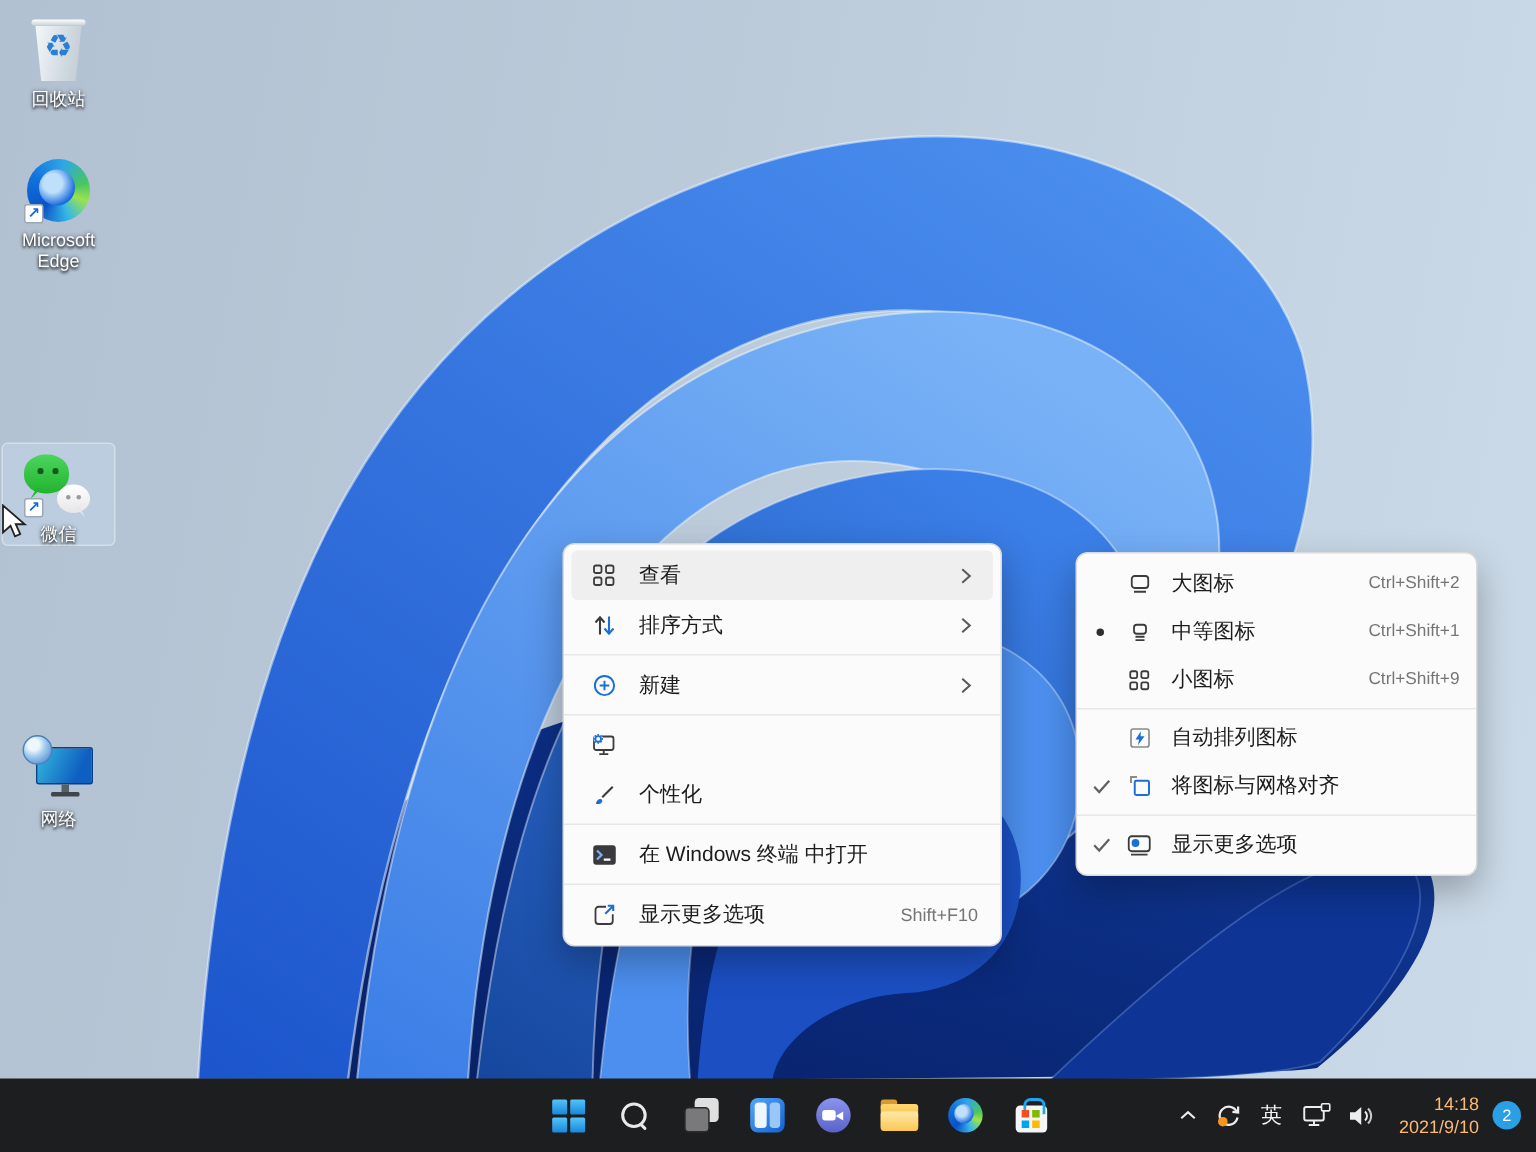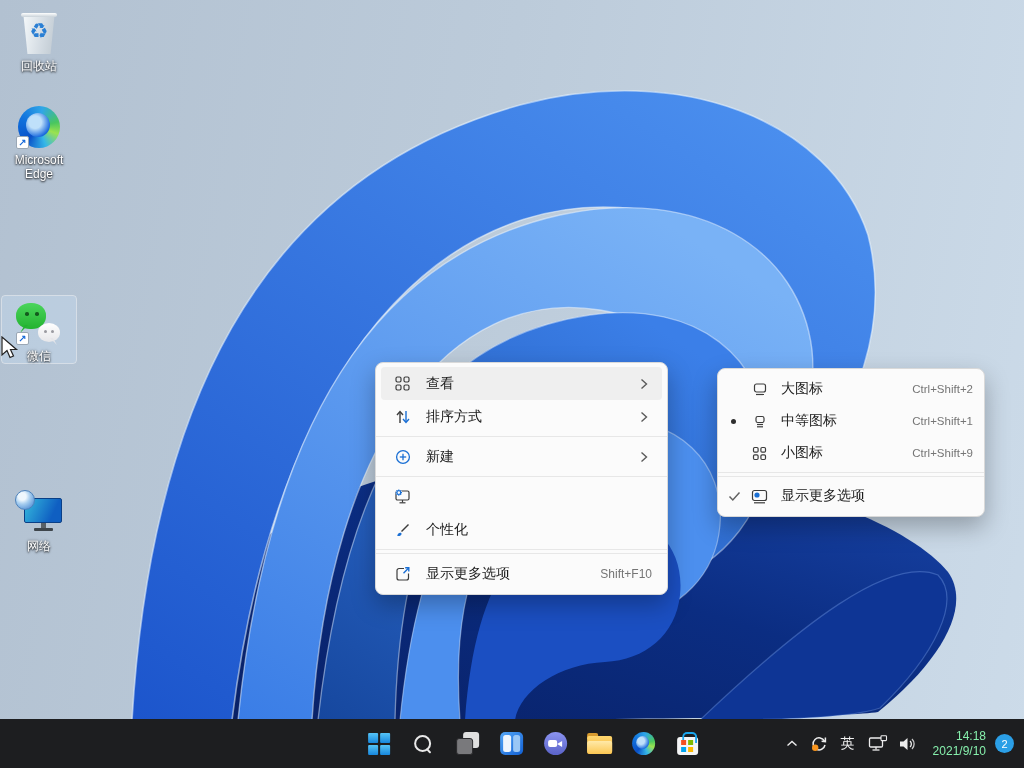--- a/index.html
+++ b/index.html
@@ -137,21 +137,21 @@
     border:2.2px solid #1aa7ef; border-bottom:none; border-radius:5px 5px 0 0; }
   .store .sq { position:absolute; width:5.5px; height:5.5px; }
   .store .q1 { left:4px; top:3px; background:#f25022; }
   .store .q2 { left:11px; top:3px; background:#7fba00; }
   .store .q3 { left:4px; top:10px; background:#00a4ef; }
   .store .q4 { left:11px; top:10px; background:#ffb900; }
 
   #tb-right { position:absolute; right:0; top:0; height:49px; display:flex; align-items:center; padding-right:10px; }
   .trayi { display:flex; align-items:center; justify-content:center; height:40px; }
   .ime { color:#f2f2f2; font-size:14px; padding:0 8px; }
-  .clock { text-align:right; color:#86efac; font-size:12px; line-height:15px; margin-left:10px; }
+  .clock { text-align:right; color:#fdba74; font-size:12px; line-height:15px; margin-left:10px; }
   .badge { width:19px; height:19px; border-radius:50%; background:#2b9fe6; color:#fff; font-size:11px;
     display:flex; align-items:center; justify-content:center; margin-left:9px; }
 </style>
 </head>
 <body>
 
 <div id="desktop">
 
   <svg id="wallpaper" viewBox="0 0 1024 720">
     <defs>
@@ -326,20 +326,31 @@
           <line x1="6.5" y1="9.5" x2="13.5" y2="2.5" stroke="#3c3c3c" stroke-width="1.4"></line>
           <path d="M 2.2,13.8 C 2.8,11.2 4.4,10.2 6,10.8 C 7,11.4 6.6,13.2 5.2,13.8 C 4.2,14.2 3,14 2.2,13.8 Z" fill="#1a6fd4"></path>
         </svg>
       </span>
       <span class="mlabel">个性化</span>
       <span class="mchev"></span>
     </div>
 
     <div class="msep"></div>
 
+    <div class="mrow">
+      <span class="mico">
+        <svg width="16" height="14" viewBox="0 0 16 14">
+          <rect x="0.5" y="0.5" width="15" height="13" rx="2" fill="#3a3a3e"></rect>
+          <polyline points="3,4 6,7 3,10" fill="none" stroke="#7ab2f0" stroke-width="1.5"></polyline>
+          <line x1="7.5" y1="10" x2="12" y2="10" stroke="#ffffff" stroke-width="1.5"></line>
+        </svg>
+      </span>
+      <span class="mlabel">在 Windows 终端 中打开</span>
+      <span class="mchev"></span>
+    </div>
 
     <div class="msep"></div>
 
     <div class="mrow">
       <span class="mico">
         <svg width="16" height="16" viewBox="0 0 16 16">
           <path d="M 9,2.5 H 4 A 2,2 0 0 0 2,4.5 V 12 A 2,2 0 0 0 4,14 H 11.5 A 2,2 0 0 0 13.5,12 V 7.5" fill="none" stroke="#3c3c3c" stroke-width="1.2"></path>
           <g stroke="#1a6fd4" stroke-width="1.4" fill="none">
               <line x1="8.5" y1="7.2" x2="13.6" y2="2.1"></line>
               <polyline points="10.2,1.8 13.8,1.8 13.8,5.4"></polyline>
@@ -395,21 +406,47 @@
               <rect x="8.9" y="8.9" width="4.6" height="4.6" rx="1.2"></rect>
             </g>
           </svg>
       </span>
       <span class="slabel">小图标</span>
       <span class="sshort">Ctrl+Shift+9</span>
     </div>
 
     <div class="msep"></div>
 
-
+    <div class="srow">
+      <span class="scheck"></span>
+      <span class="sico">
+        <svg width="16" height="16" viewBox="0 0 16 16">
+          <rect x="2" y="2" width="12" height="12" rx="1.5" fill="none" stroke="#8a8a8a" stroke-width="1.1"></rect>
+          <polygon points="8.6,3.5 5,9 7.4,9 6.6,12.8 11,6.8 8.4,6.8" fill="#1a6fd4"></polygon>
+        </svg>
+      </span>
+      <span class="slabel">自动排列图标</span>
+      <span class="sshort"></span>
+    </div>
+
+    <div class="srow">
+      <span class="scheck">
+        <svg width="13" height="11" viewBox="0 0 13 11">
+            <polyline points="1.5,5.5 4.8,9 11.5,1.5" fill="none" stroke="#616161" stroke-width="1.5"></polyline>
+          </svg>
+      </span>
+      <span class="sico">
+        <svg width="16" height="16" viewBox="0 0 16 16">
+          <polyline points="2,6 2,2 6,2" fill="none" stroke="#8a8a8a" stroke-width="1.3"></polyline>
+          <rect x="4.5" y="4.5" width="9.5" height="9.5" rx="1" fill="none" stroke="#1a6fd4" stroke-width="1.3"></rect>
+        </svg>
+      </span>
+      <span class="slabel">将图标与网格对齐</span>
+      <span class="sshort"></span>
+    </div>
 
     <div class="msep"></div>
 
     <div class="srow">
       <span class="scheck">
         <svg width="13" height="11" viewBox="0 0 13 11">
             <polyline points="1.5,5.5 4.8,9 11.5,1.5" fill="none" stroke="#616161" stroke-width="1.5"></polyline>
           </svg>
       </span>
       <span class="sico">

